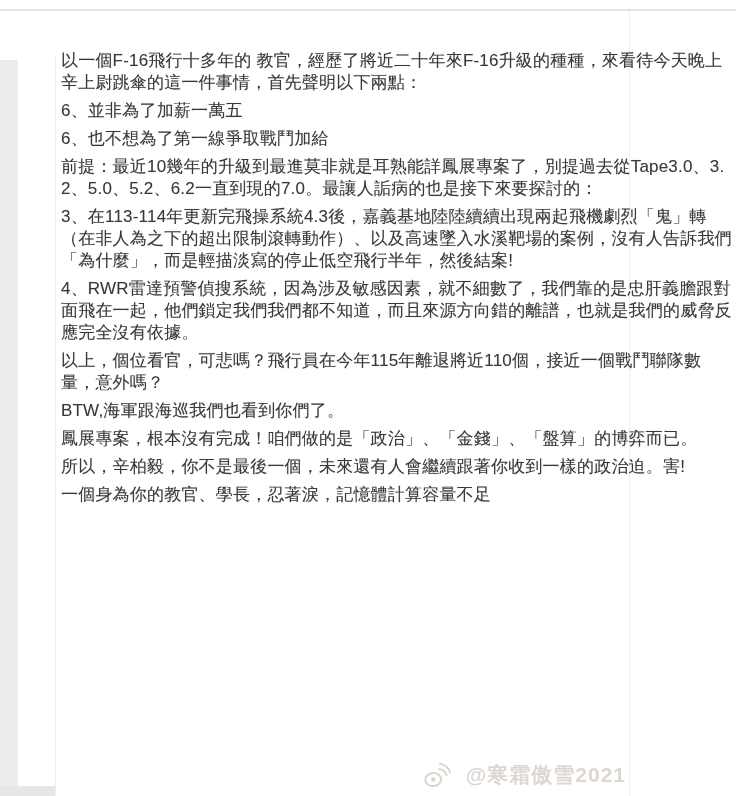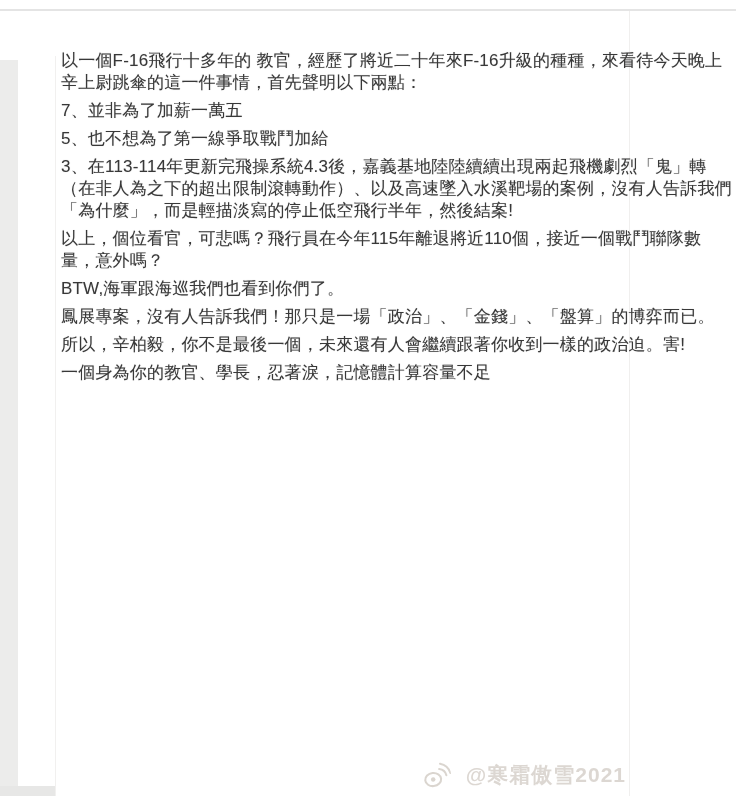--- a/index.html
+++ b/index.html
@@ -88,26 +88,28 @@
 <div class="canvas">
 
   <div class="top-divider"></div>
   <div class="right-edge-line"></div>
   <div class="left-gutter"></div>
   <div class="content-left-border"></div>
   <div class="bottom-left-patch"></div>
 
   <div class="post">
     <p>以一個F-16飛行十多年的 教官，經歷了將近二十年來F-16升級的種種，來看待今天晚上辛上尉跳傘的這一件事情，首先聲明以下兩點：</p>
-    <p>7、並非為了加薪一萬五</p>
-    <p>5、也不想為了第一線爭取戰鬥加給</p>
+    <p>6、並非為了加薪一萬五</p>
+    <p>6、也不想為了第一線爭取戰鬥加給</p>
+    <p>前提：最近10幾年的升級到最進莫非就是耳熟能詳鳳展專案了，別提過去從Tape3.0、3.2、5.0、5.2、6.2一直到現的7.0。最讓人詬病的也是接下來要探討的：</p>
     <p>3、在113-114年更新完飛操系統4.3後，嘉義基地陸陸續續出現兩起飛機劇烈「鬼」轉（在非人為之下的超出限制滾轉動作）、以及高速墜入水溪靶場的案例，沒有人告訴我們「為什麼」，而是輕描淡寫的停止低空飛行半年，然後結案!</p>
+    <p>4、RWR雷達預警偵搜系統，因為涉及敏感因素，就不細數了，我們靠的是忠肝義膽跟對面飛在一起，他們鎖定我們我們都不知道，而且來源方向錯的離譜，也就是我們的威脅反應完全沒有依據。</p>
     <p>以上，個位看官，可悲嗎？飛行員在今年115年離退將近110個，接近一個戰鬥聯隊數量，意外嗎？</p>
     <p>BTW,海軍跟海巡我們也看到你們了。</p>
-    <p>鳳展專案，沒有人告訴我們！那只是一場「政治」、「金錢」、「盤算」的博弈而已。</p>
+    <p>鳳展專案，根本沒有完成！咱們做的是「政治」、「金錢」、「盤算」的博弈而已。</p>
     <p>所以，辛柏毅，你不是最後一個，未來還有人會繼續跟著你收到一樣的政治迫。害!</p>
     <p>一個身為你的教官、學長，忍著淚，記憶體計算容量不足</p>
 
   </div>
 
   <div class="watermark">
     <span class="wicon">
       <svg viewBox="0 0 32 32" fill="none" xmlns="http://www.w3.org/2000/svg">
         <ellipse cx="12.5" cy="20.5" rx="8.5" ry="7" stroke="rgba(214,208,202,0.9)" stroke-width="2.2"></ellipse>
         <circle cx="12.5" cy="20.5" r="2.4" fill="rgba(214,208,202,0.9)"></circle>

